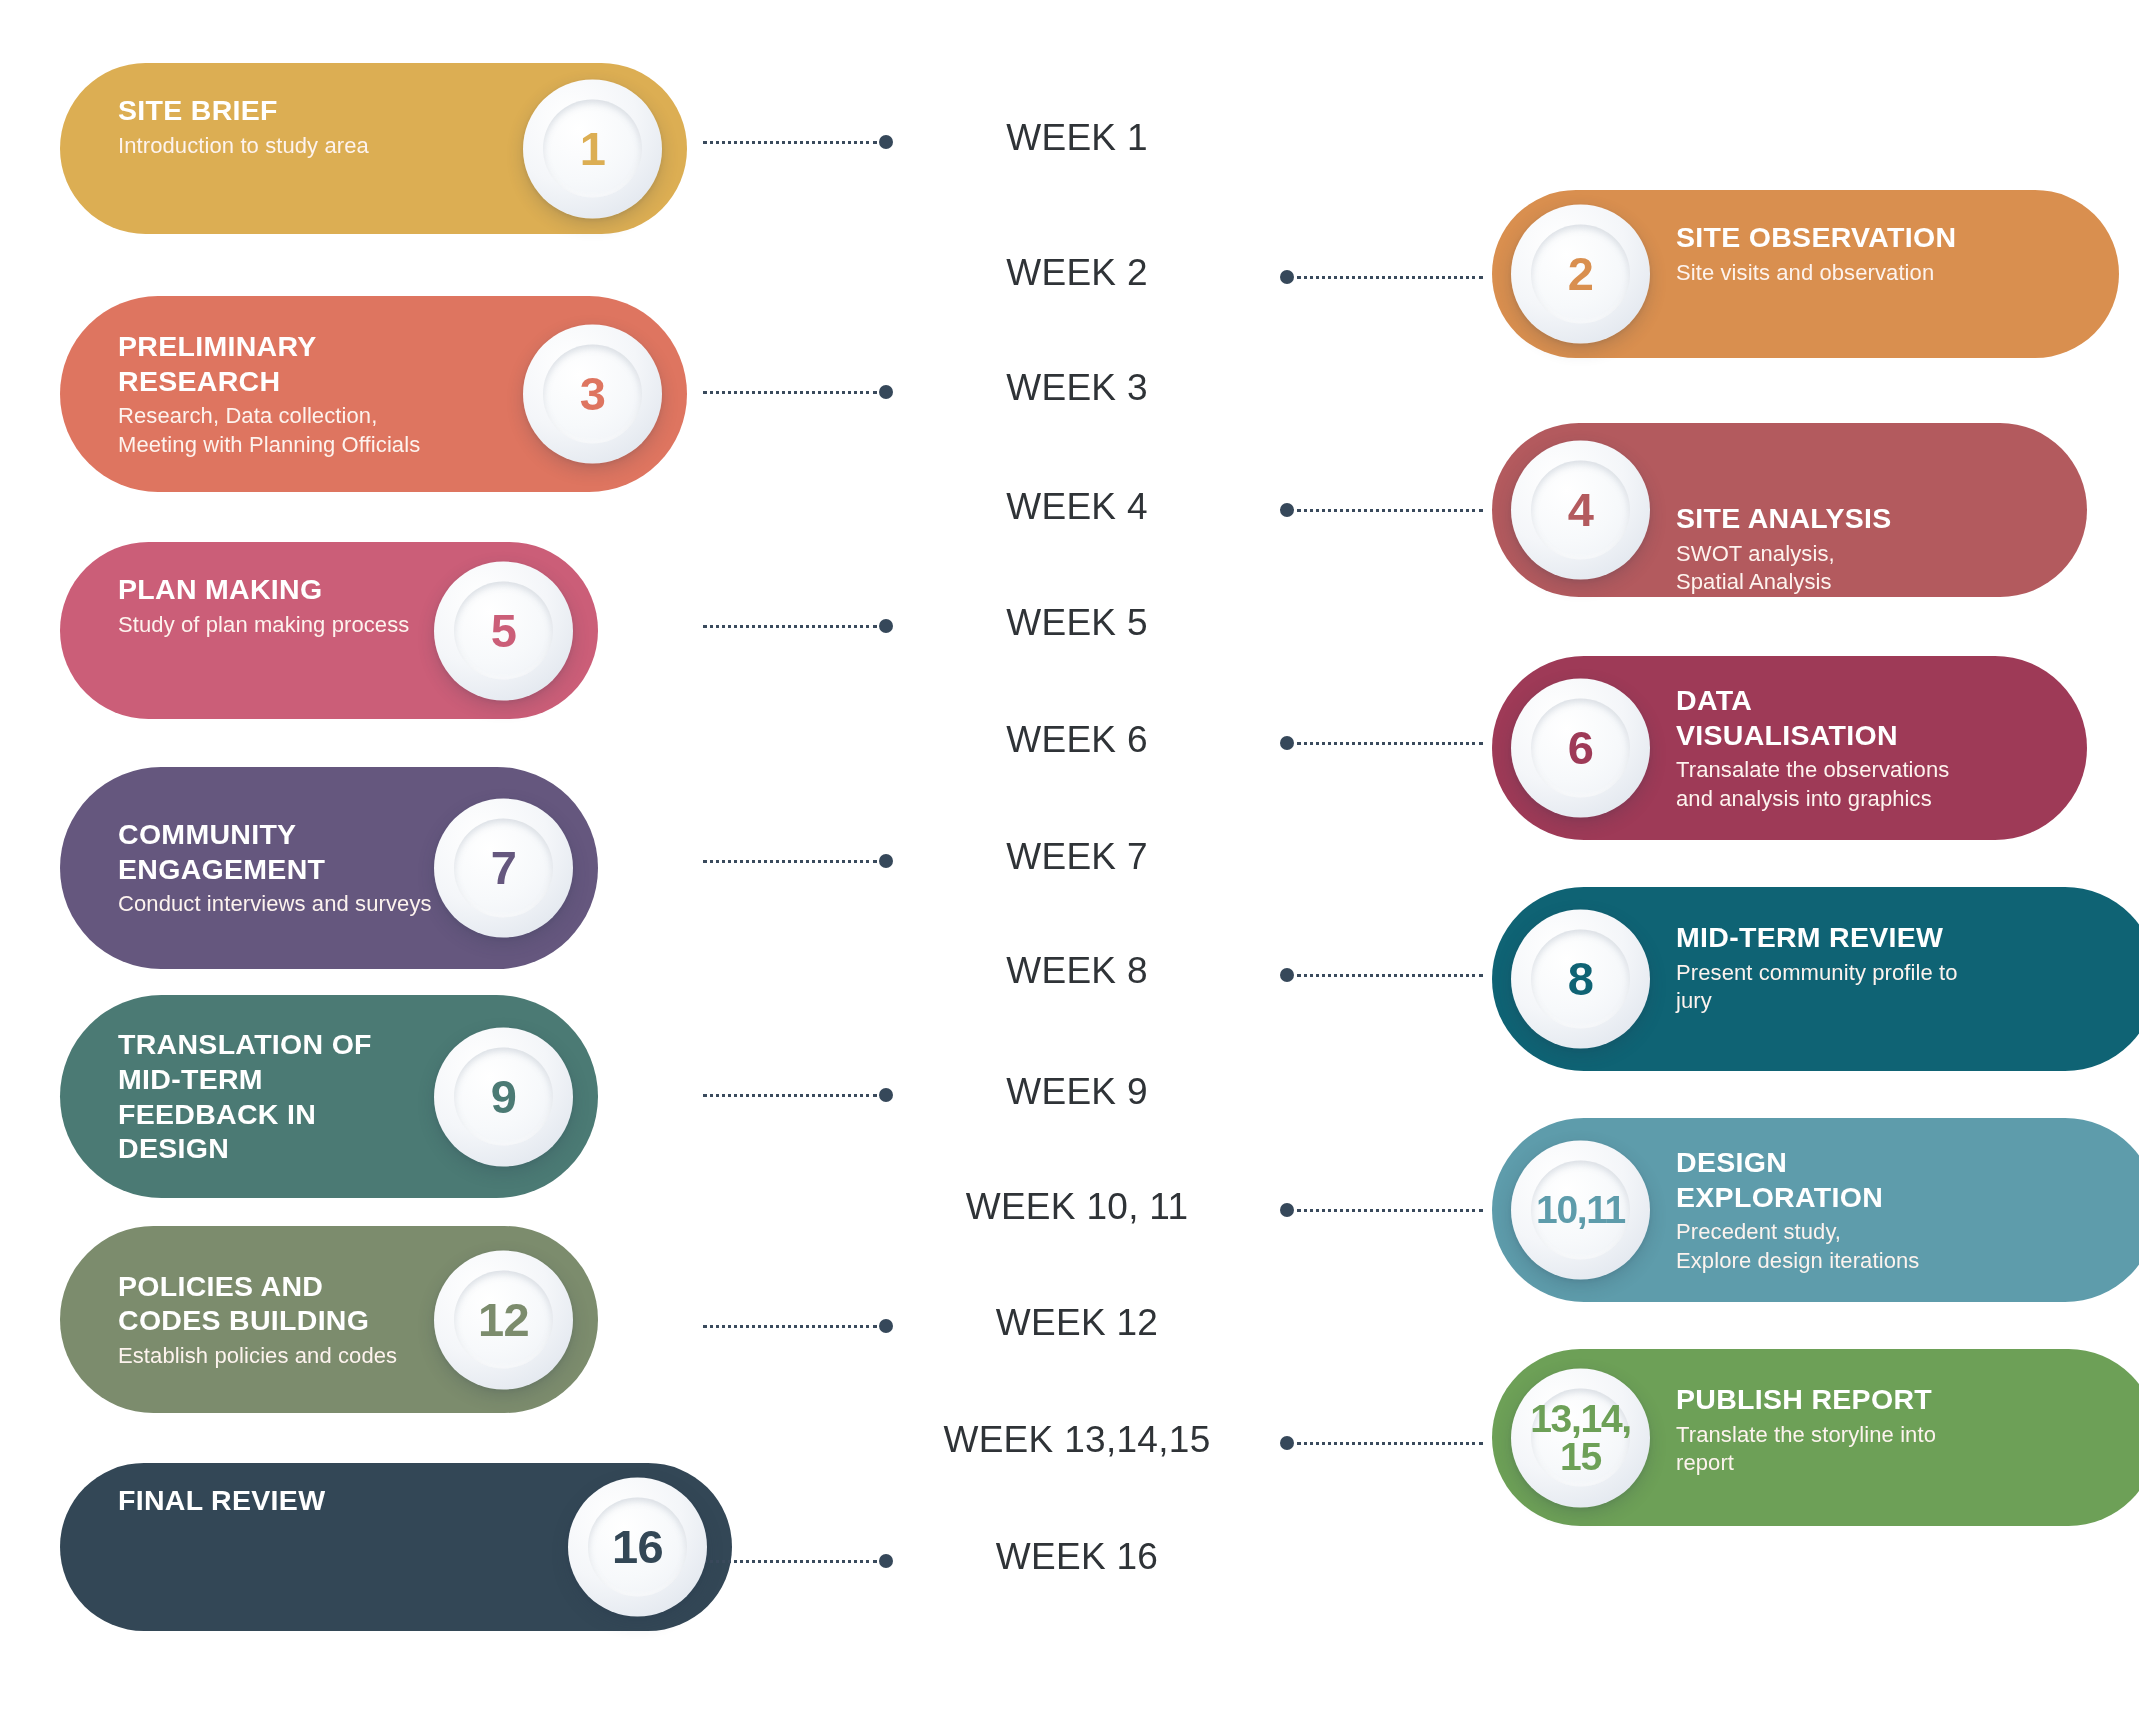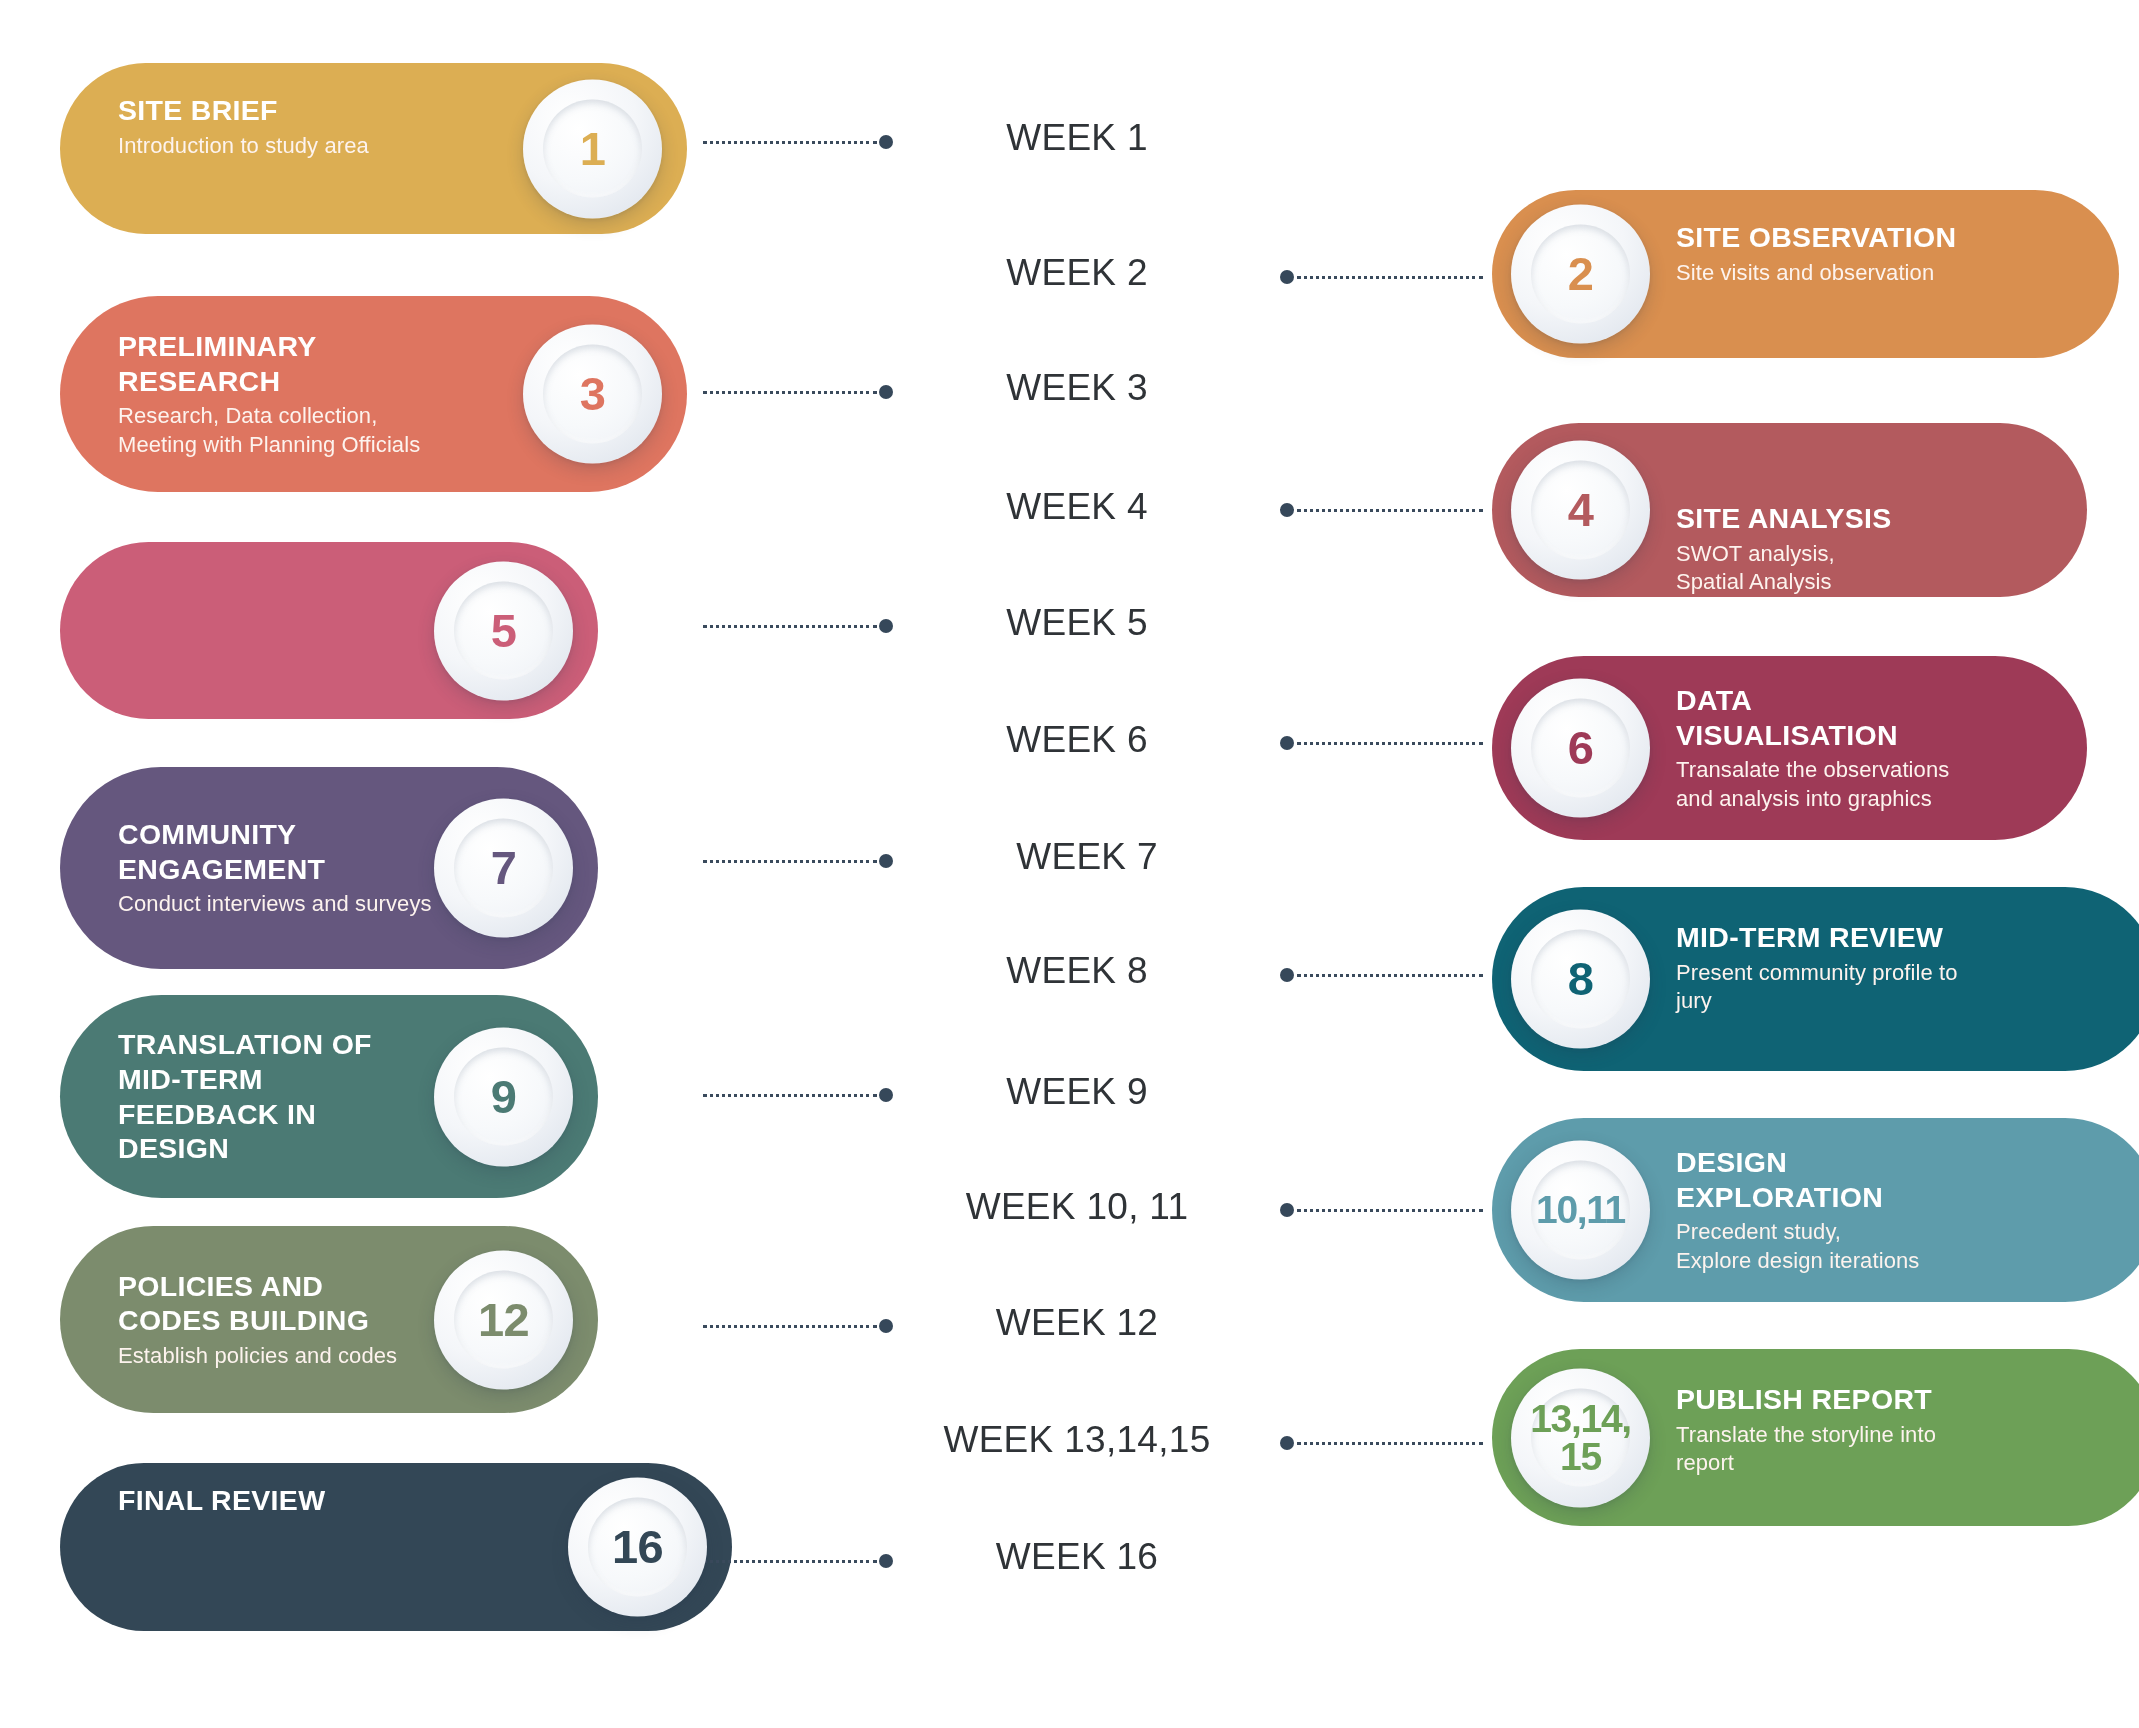--- a/index.html
+++ b/index.html
@@ -164,20 +164,24 @@
 Meeting with Planning Officials</div>
         </div>
         <div class="badge" style="--c: #DE7560; right: 25px;">
           <div class="ring-outer"></div>
           <div class="ring-inner"></div>
           <div class="num">3</div>
         </div>
       </div>
       <div class="pill pill-left" style="--c: #CB5E78; top: 542px; height: 177px; width: 538px; left: 60px; align-items: flex-start;">
         <div class="body"></div>
+        <div class="text" style="padding-top: 30px;">
+          <div class="title">PLAN MAKING</div>
+          <div class="sub">Study of plan making process</div>
+        </div>
         <div class="badge" style="--c: #CB5E78; right: 25px;">
           <div class="ring-outer"></div>
           <div class="ring-inner"></div>
           <div class="num">5</div>
         </div>
       </div>
       <div class="pill pill-left" style="--c: #65577E; top: 767px; height: 202px; width: 538px; left: 60px;">
         <div class="body"></div>
         <div class="text">
           <div class="title">COMMUNITY
@@ -311,21 +315,21 @@
         </div>
       </div>
     </div>
   <div id="weeks-col">
       <div class="week" style="left: 1077px; top: 117px;">WEEK 1</div>
       <div class="week" style="left: 1077px; top: 252px;">WEEK 2</div>
       <div class="week" style="left: 1077px; top: 367px;">WEEK 3</div>
       <div class="week" style="left: 1077px; top: 486px;">WEEK 4</div>
       <div class="week" style="left: 1077px; top: 602px;">WEEK 5</div>
       <div class="week" style="left: 1077px; top: 719px;">WEEK 6</div>
-      <div class="week" style="left: 1077px; top: 836px; margin-left: 10px;">WEEK 7</div>
+      <div class="week" style="left: 1077px; top: 836px;">WEEK 7</div>
       <div class="week" style="left: 1077px; top: 950px;">WEEK 8</div>
       <div class="week" style="left: 1077px; top: 1071px;">WEEK 9</div>
       <div class="week" style="left: 1077px; top: 1186px;">WEEK 10, 11</div>
       <div class="week" style="left: 1077px; top: 1302px;">WEEK 12</div>
       <div class="week" style="left: 1077px; top: 1419px;">WEEK 13,14,15</div>
       <div class="week" style="left: 1077px; top: 1536px;">WEEK 16</div>
     </div>
   <div id="conn-col">
       <div class="conn right-end" style="top: 134px; left: 703px; width: 190px;">
         <div class="dline"></div>

